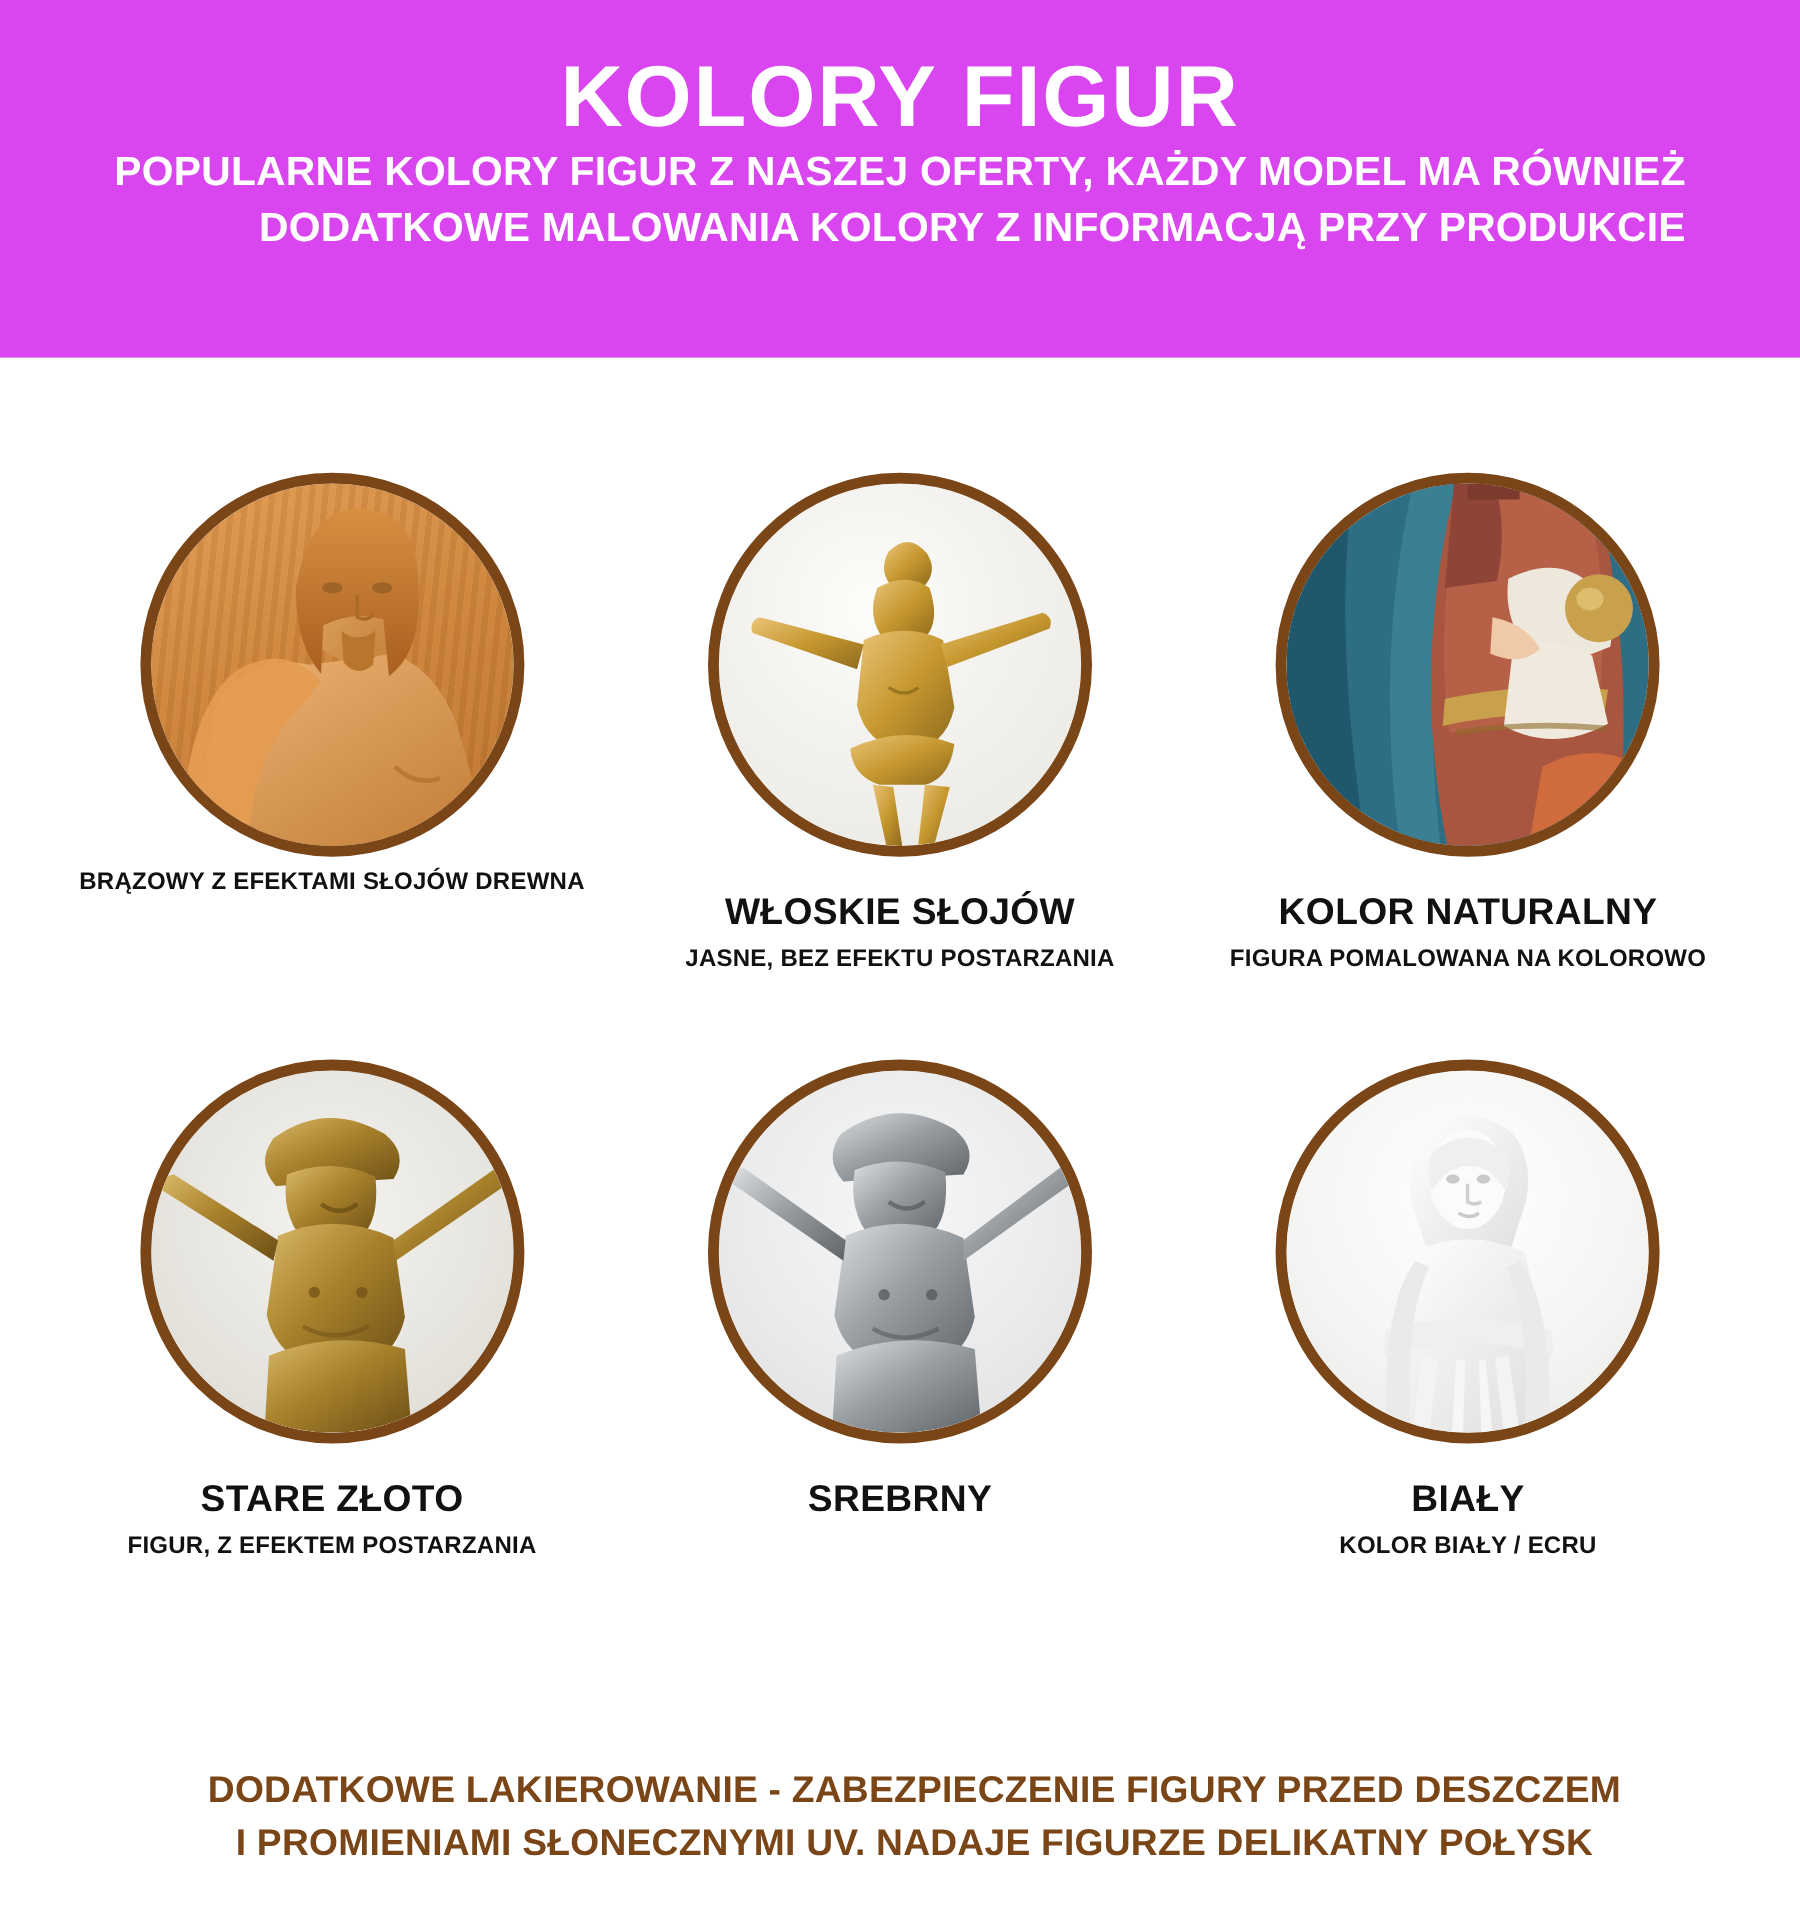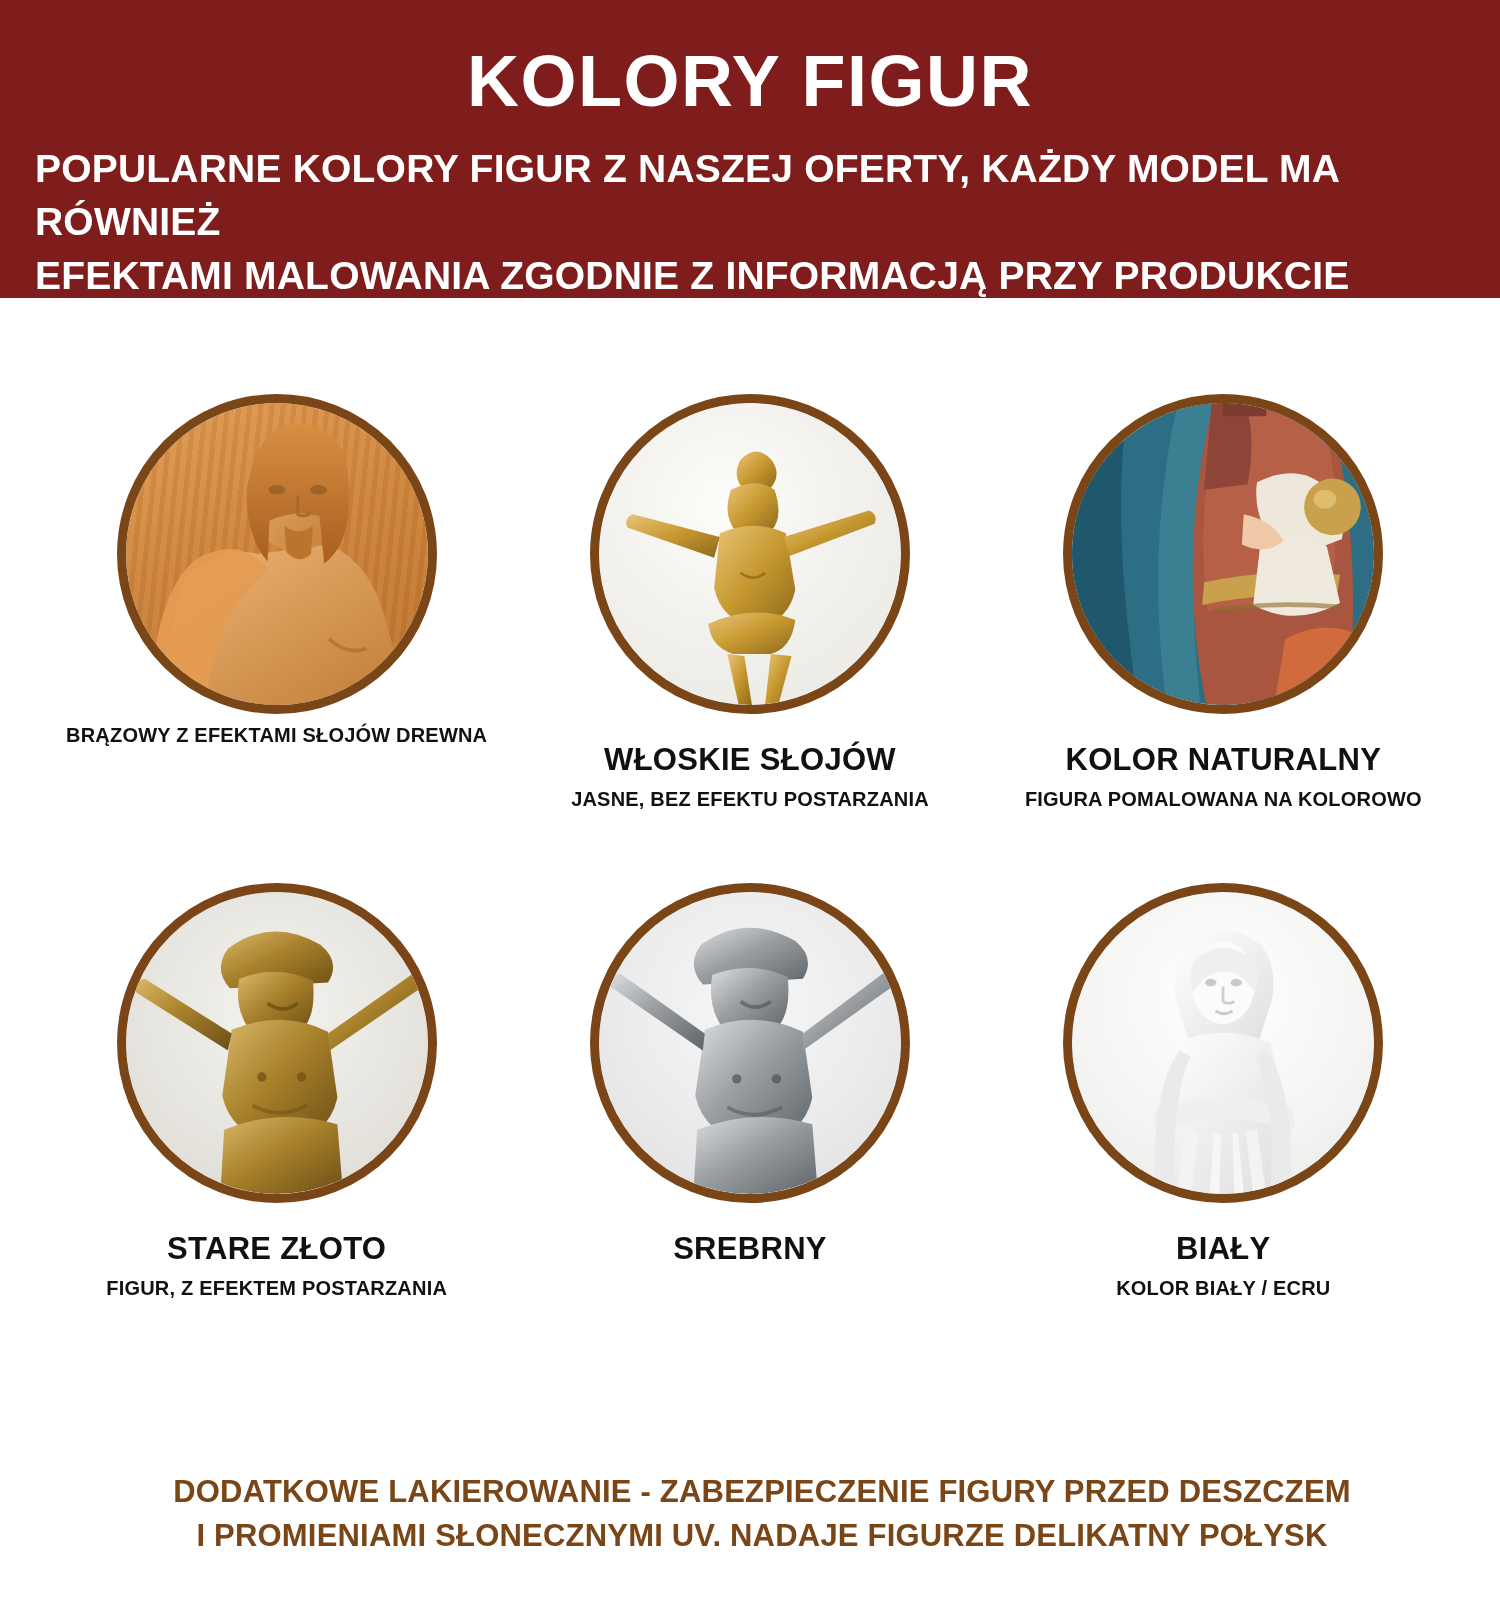--- a/index.html
+++ b/index.html
@@ -15,43 +15,42 @@
     position: relative;
     width: 1500px;
     height: 1600px;
     background: #ffffff;
   }
 
   
   .header {
     width: 100%;
     height: 298px;
-    background: #7f1d1d;
+    background: #d946ef;
     display: flex;
     flex-direction: column;
     align-items: center;
     justify-content: flex-start;
     padding-top: 44px;
   }
   .header-title {
     color: #ffffff;
     font-size: 72px;
     font-weight: bold;
     letter-spacing: 1.5px;
     line-height: 1.05;
     text-align: center;
   }
   .header-sub {
-    margin-top: 22px;
     color: #ffffff;
-    font-size: 39px;
+    font-size: 34px;
     font-weight: bold;
     letter-spacing: 0.2px;
     line-height: 1.38;
-    text-align: left;
+    text-align: right;
     max-width: 1430px;
   }
 
   
   .grid {
     width: 100%;
     padding: 96px 40px 0 40px;
     display: grid;
     grid-template-columns: repeat(3, 1fr);
     row-gap: 72px;
@@ -135,21 +134,21 @@
 </style>
 </head>
 <body>
 
 <div class="page">
 
   <div class="header">
     <div class="header-title">KOLORY FIGUR</div>
     <div class="header-sub">
       <div>POPULARNE KOLORY FIGUR Z NASZEJ OFERTY, KAŻDY MODEL MA RÓWNIEŻ</div>
-      <div>EFEKTAMI MALOWANIA ZGODNIE Z INFORMACJĄ PRZY PRODUKCIE</div>
+      <div>DODATKOWE MALOWANIA KOLORY Z INFORMACJĄ PRZY PRODUKCIE</div>
     </div>
   </div>
 
   <div class="grid">
 
     <div class="cell">
       <div class="circle-wrap">
         <div class="circle-inner">
           <div class="art bg-wood"></div>
           <svg class="art" viewBox="0 0 320 320">

